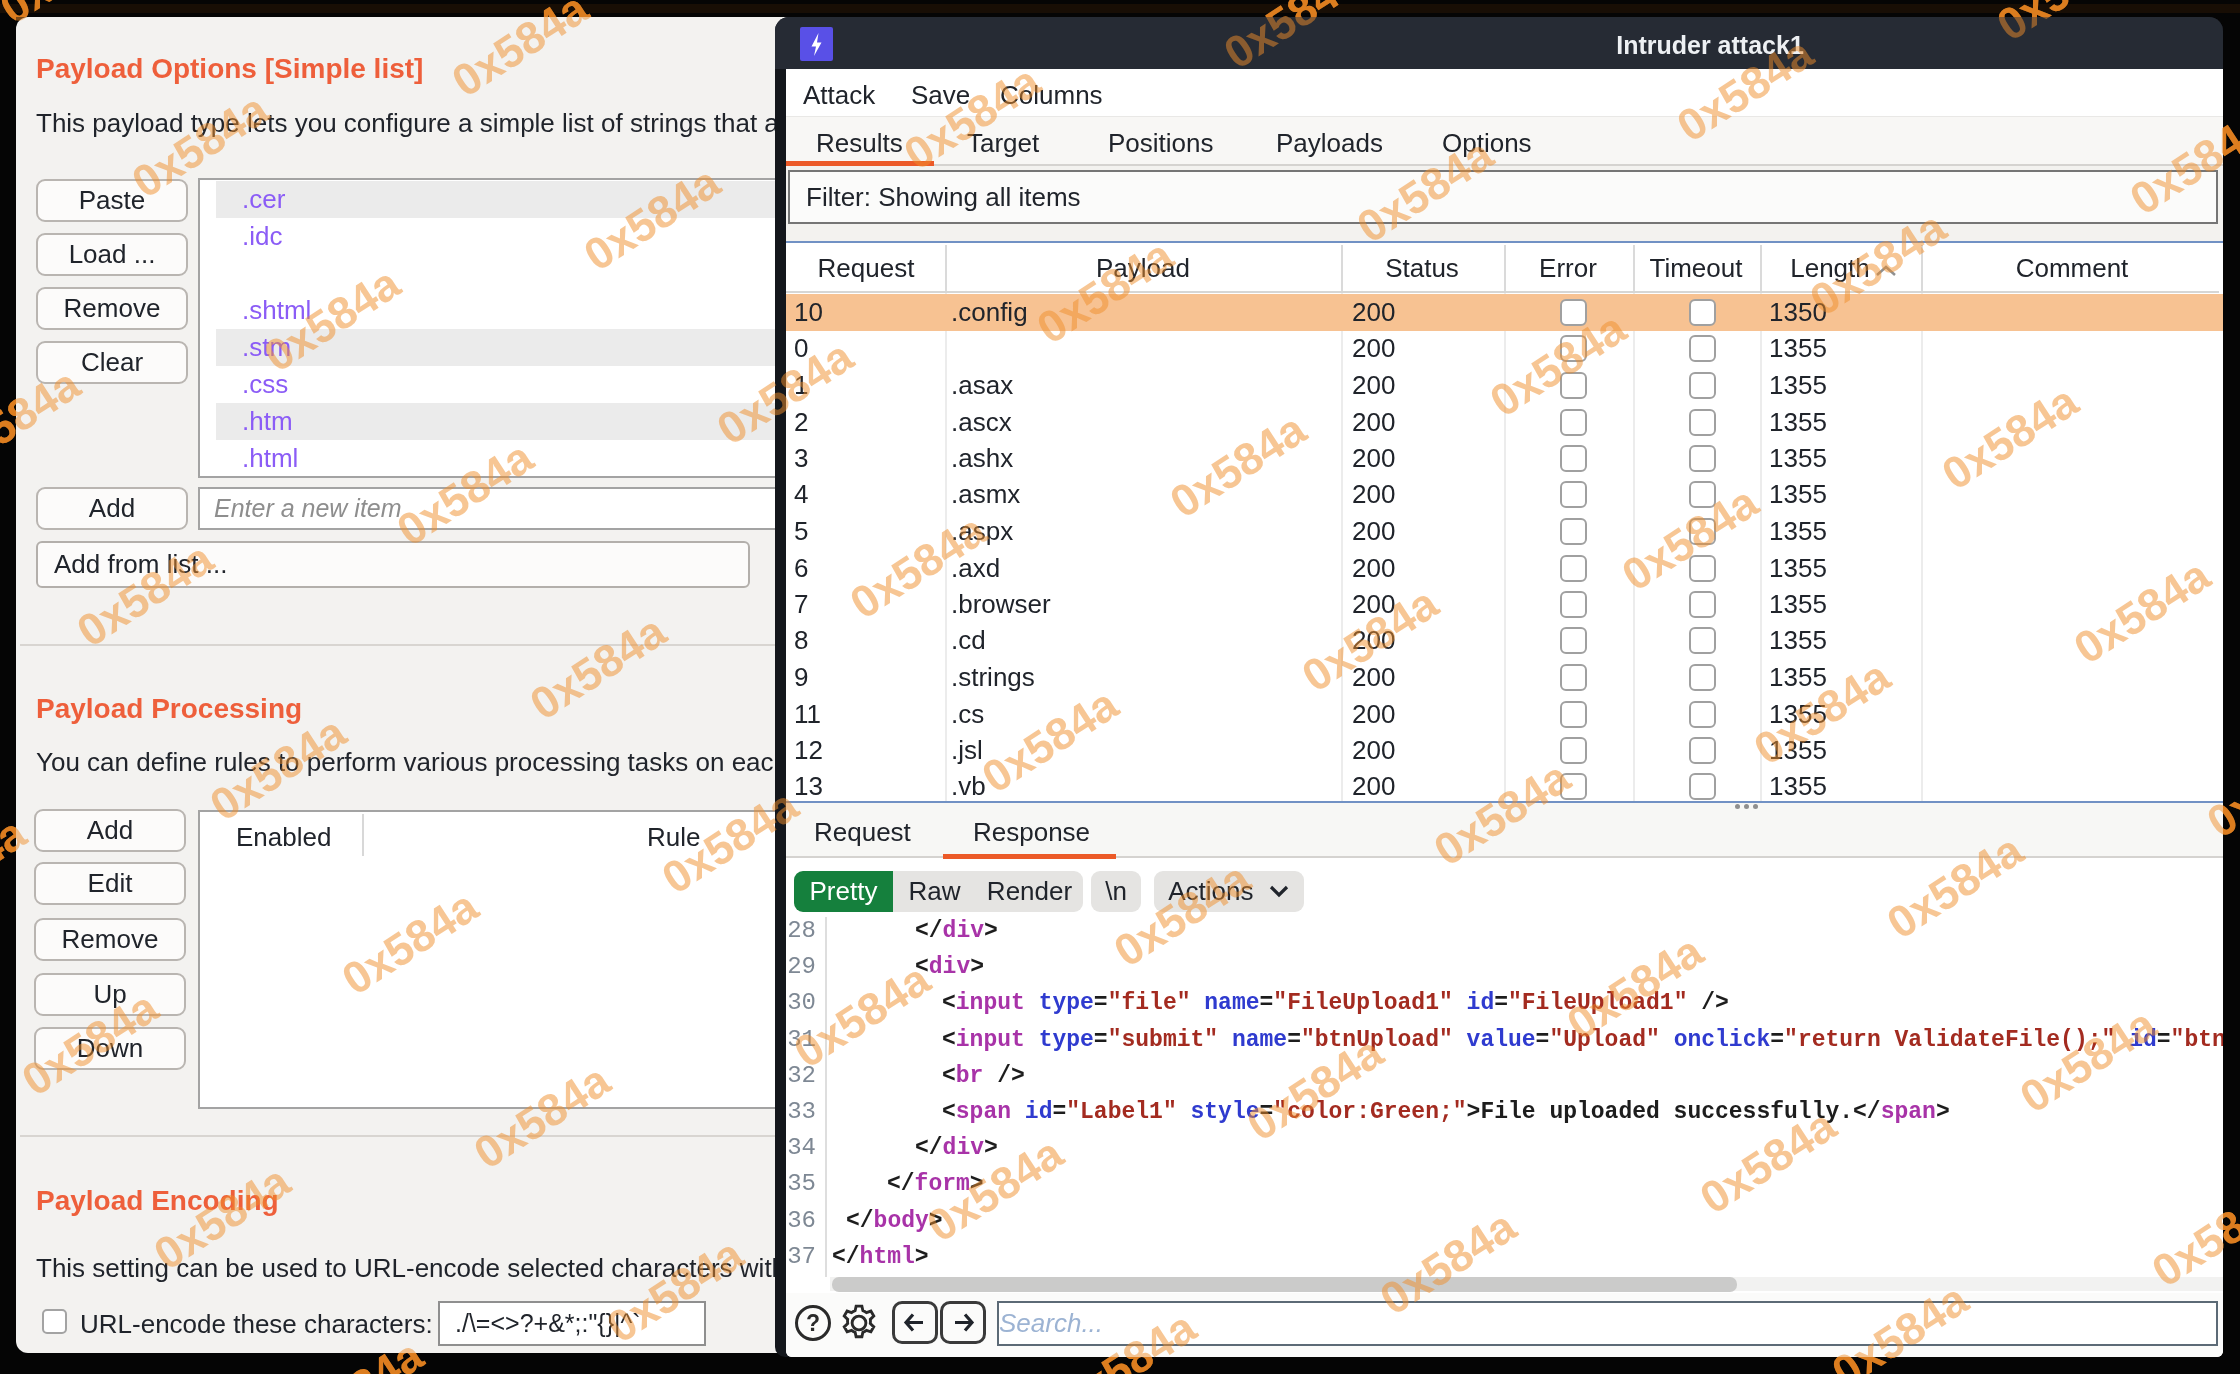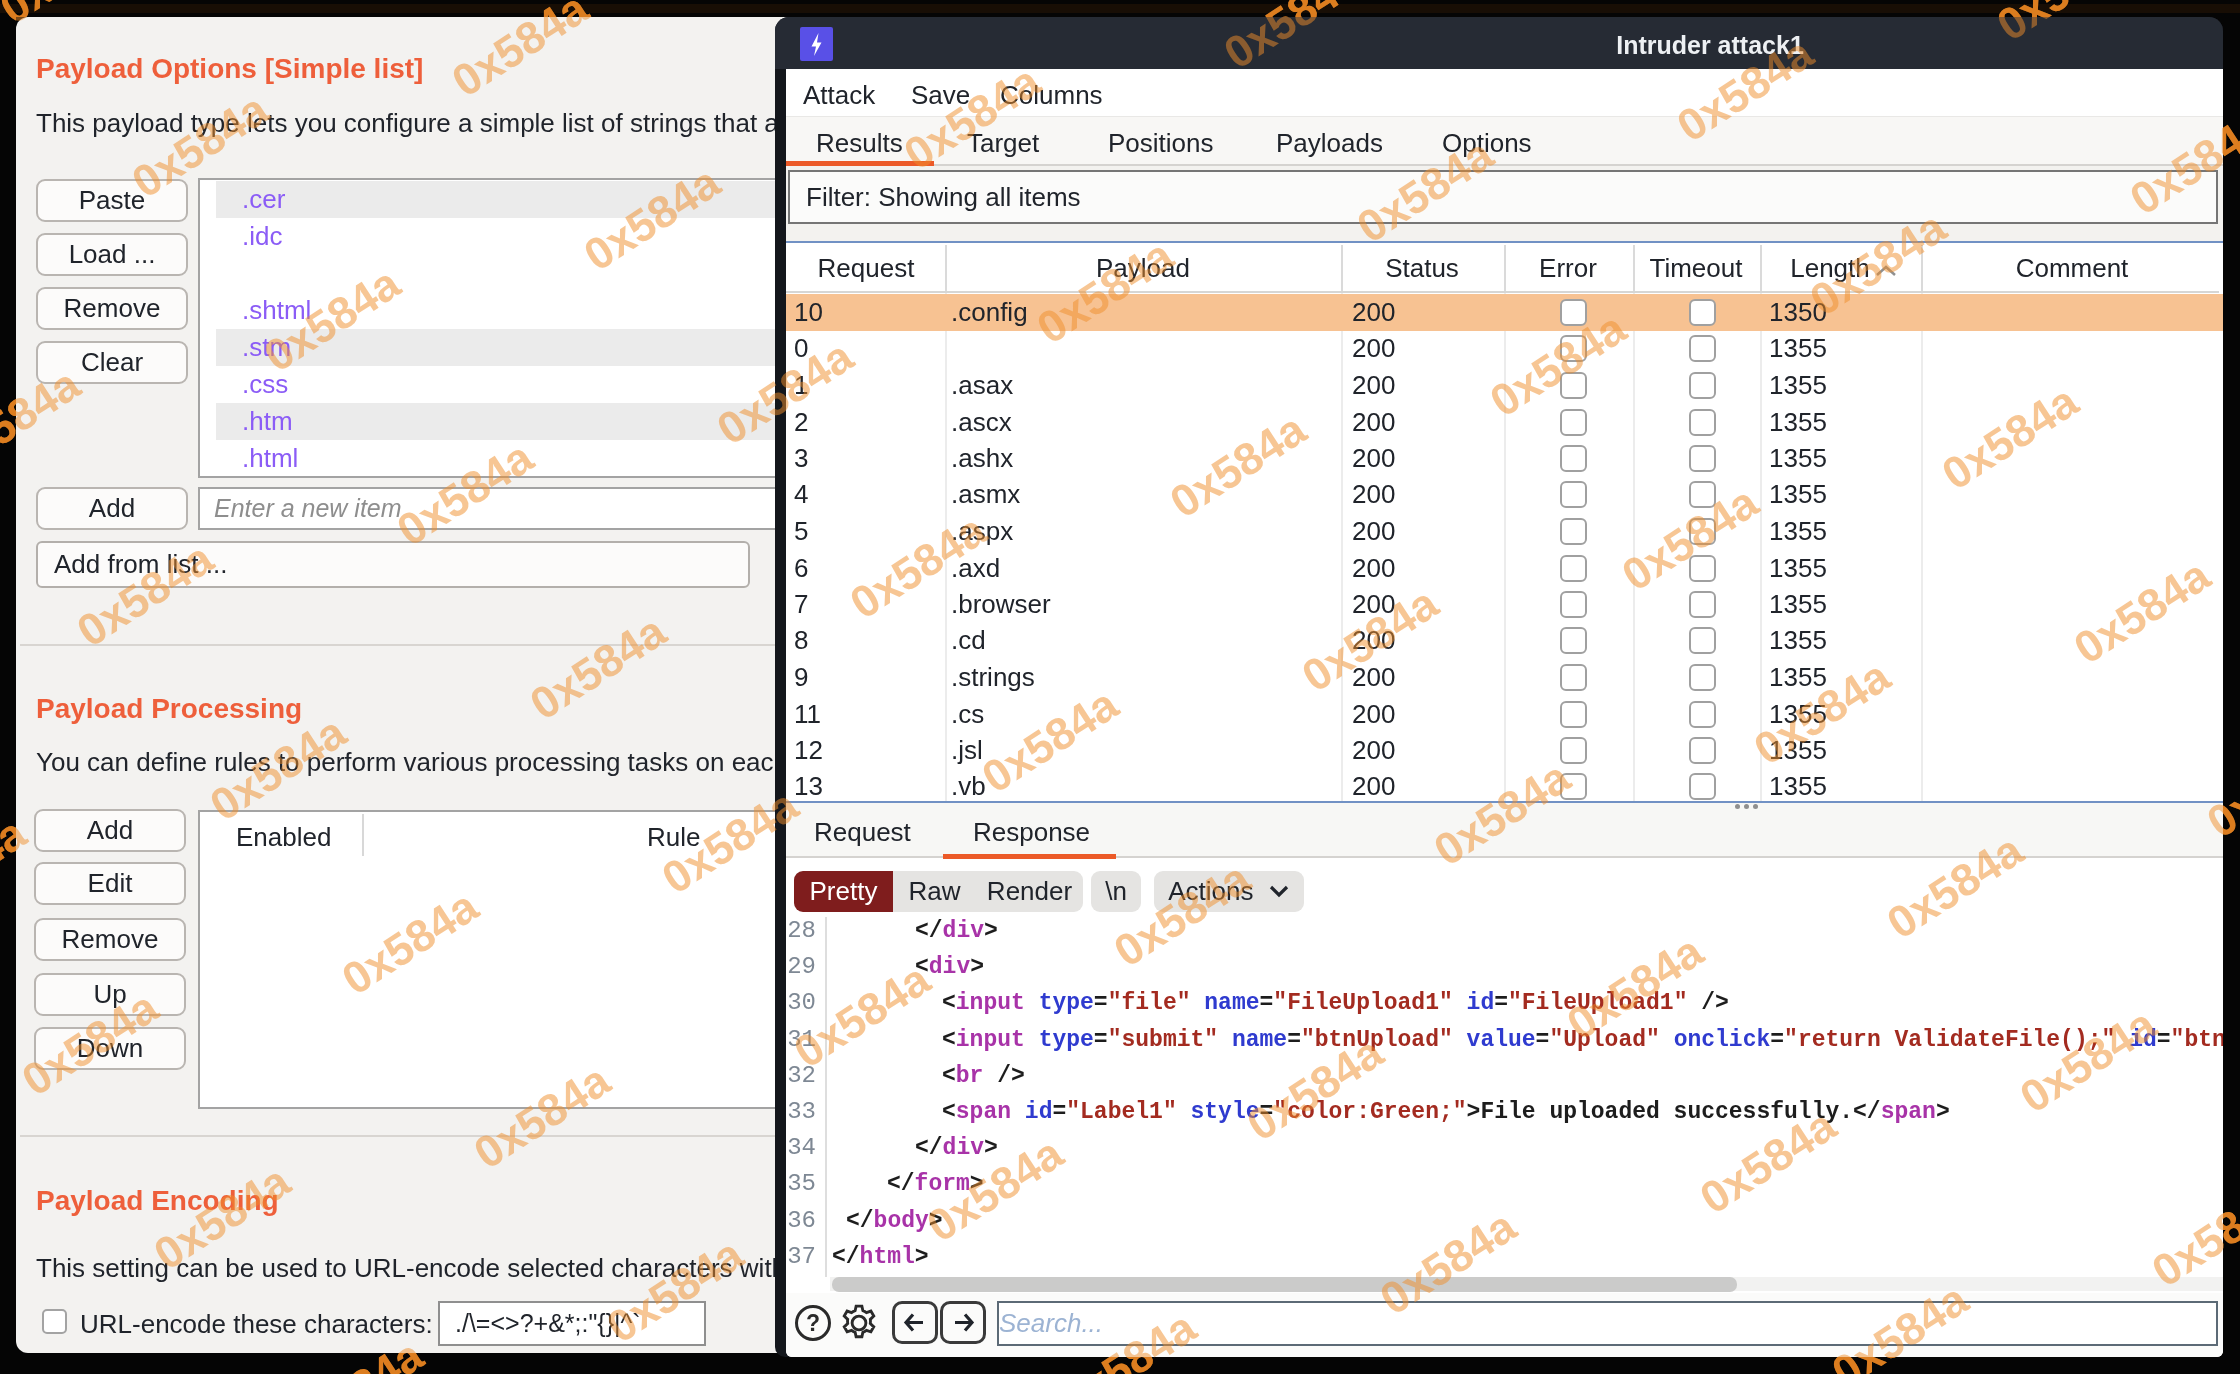--- a/index.html
+++ b/index.html
@@ -64,21 +64,21 @@
 .hlrow { position:absolute; left:786px; width:1437px; background:#f7c292; }
 .ct { position:absolute; font-size:26px; color:#20242b; height:37px; line-height:37px; }
 .cb { position:absolute; width:27px; height:27px; background:#fff; border:2px solid #a0a0a0;
   border-radius:6px; }
 .dot { position:absolute; width:5px; height:5px; border-radius:3px; background:#8f8f8f; }
 #rrtabs { position:absolute; left:786px; top:803px; width:1437px; height:55px; background:#f7f7f5;
   border-bottom:2px solid #d5d3d0; }
 #respunderline { position:absolute; left:943px; top:854px; width:173px; height:5px; background:#ec5a28; }
 .pill { position:absolute; top:871px; height:41px; background:#e5e4e2; font-size:26px; color:#20242b;
   display:flex; align-items:center; justify-content:center; }
-#prettybtn { left:794px; width:99px; background:#7f1d1d; color:#fff; border-radius:9px 0 0 9px; }
+#prettybtn { left:794px; width:99px; background:#15803d; color:#fff; border-radius:9px 0 0 9px; }
 #rawbtn { left:893px; width:83px; }
 #renderbtn { left:976px; width:107px; border-radius:0 9px 9px 0; }
 #nlbtn { left:1091px; width:50px; border-radius:9px; }
 #actbtn { left:1154px; width:150px; border-radius:9px; }
 .ln { position:absolute; left:-19px; width:48px; text-align:right; font-family:"Liberation Mono",monospace;
   font-size:24px; color:#7e8894; height:36px; line-height:36px; }
 .cl { position:absolute; font-family:"Liberation Mono",monospace; font-size:23px; font-weight:bold;
   color:#1d1d1d; height:36px; line-height:36px; white-space:pre; }
 .cl i { font-style:normal; }
 .cl .t { color:#a833a8; }

